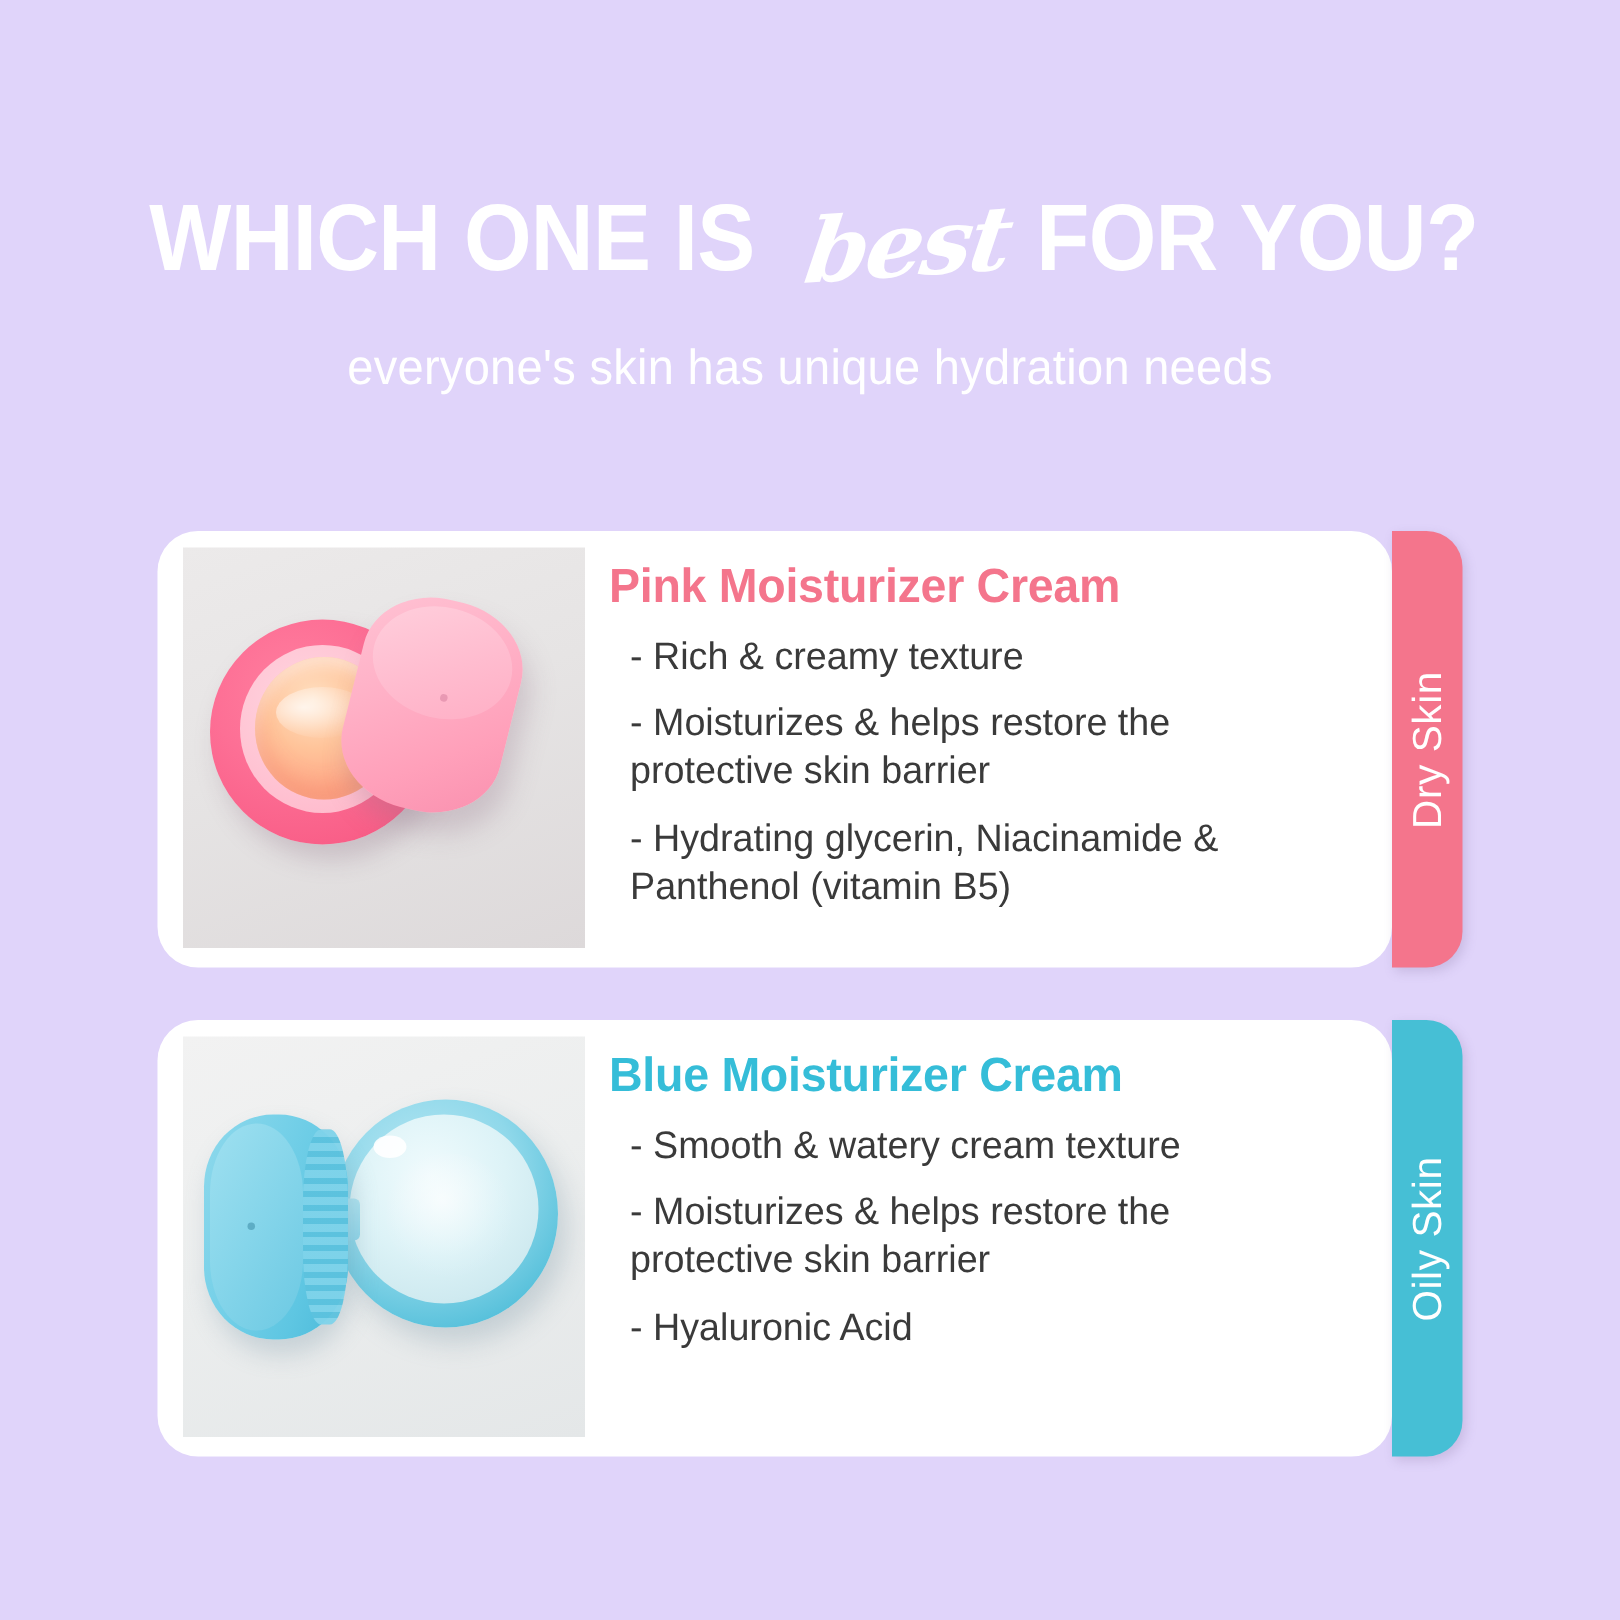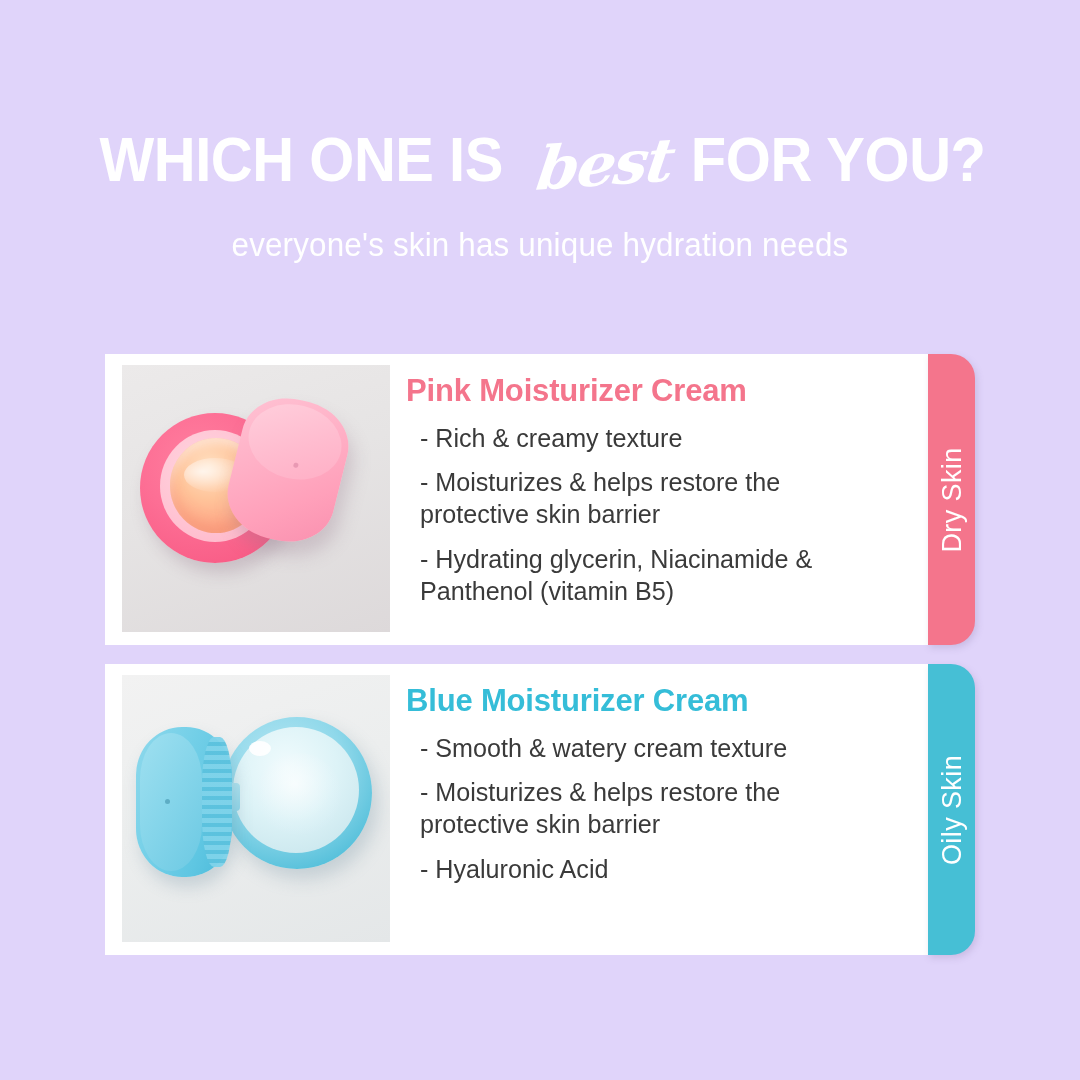--- a/index.html
+++ b/index.html
@@ -74,30 +74,31 @@
   
   .card {
     position: absolute;
     left: 105px;
     width: 870px;
     height: 291px;
     display: flex;
     align-items: stretch;
   }
   #card-pink { top: 354px; }
-  #card-blue { top: 664px; }
+  #card-blue { top: 680px; }
 
   .card-body {
     position: relative;
     width: 823px;
     height: 291px;
     background: #ffffff;
     display: flex;
     align-items: flex-start;
     box-sizing: border-box;
+    border-radius: 27px;
   }
 
   .product-photo {
     flex: 0 0 auto;
     width: 268px;
     height: 267px;
     margin: 11px 0 0 17px;
     position: relative;
     overflow: hidden;
   }

